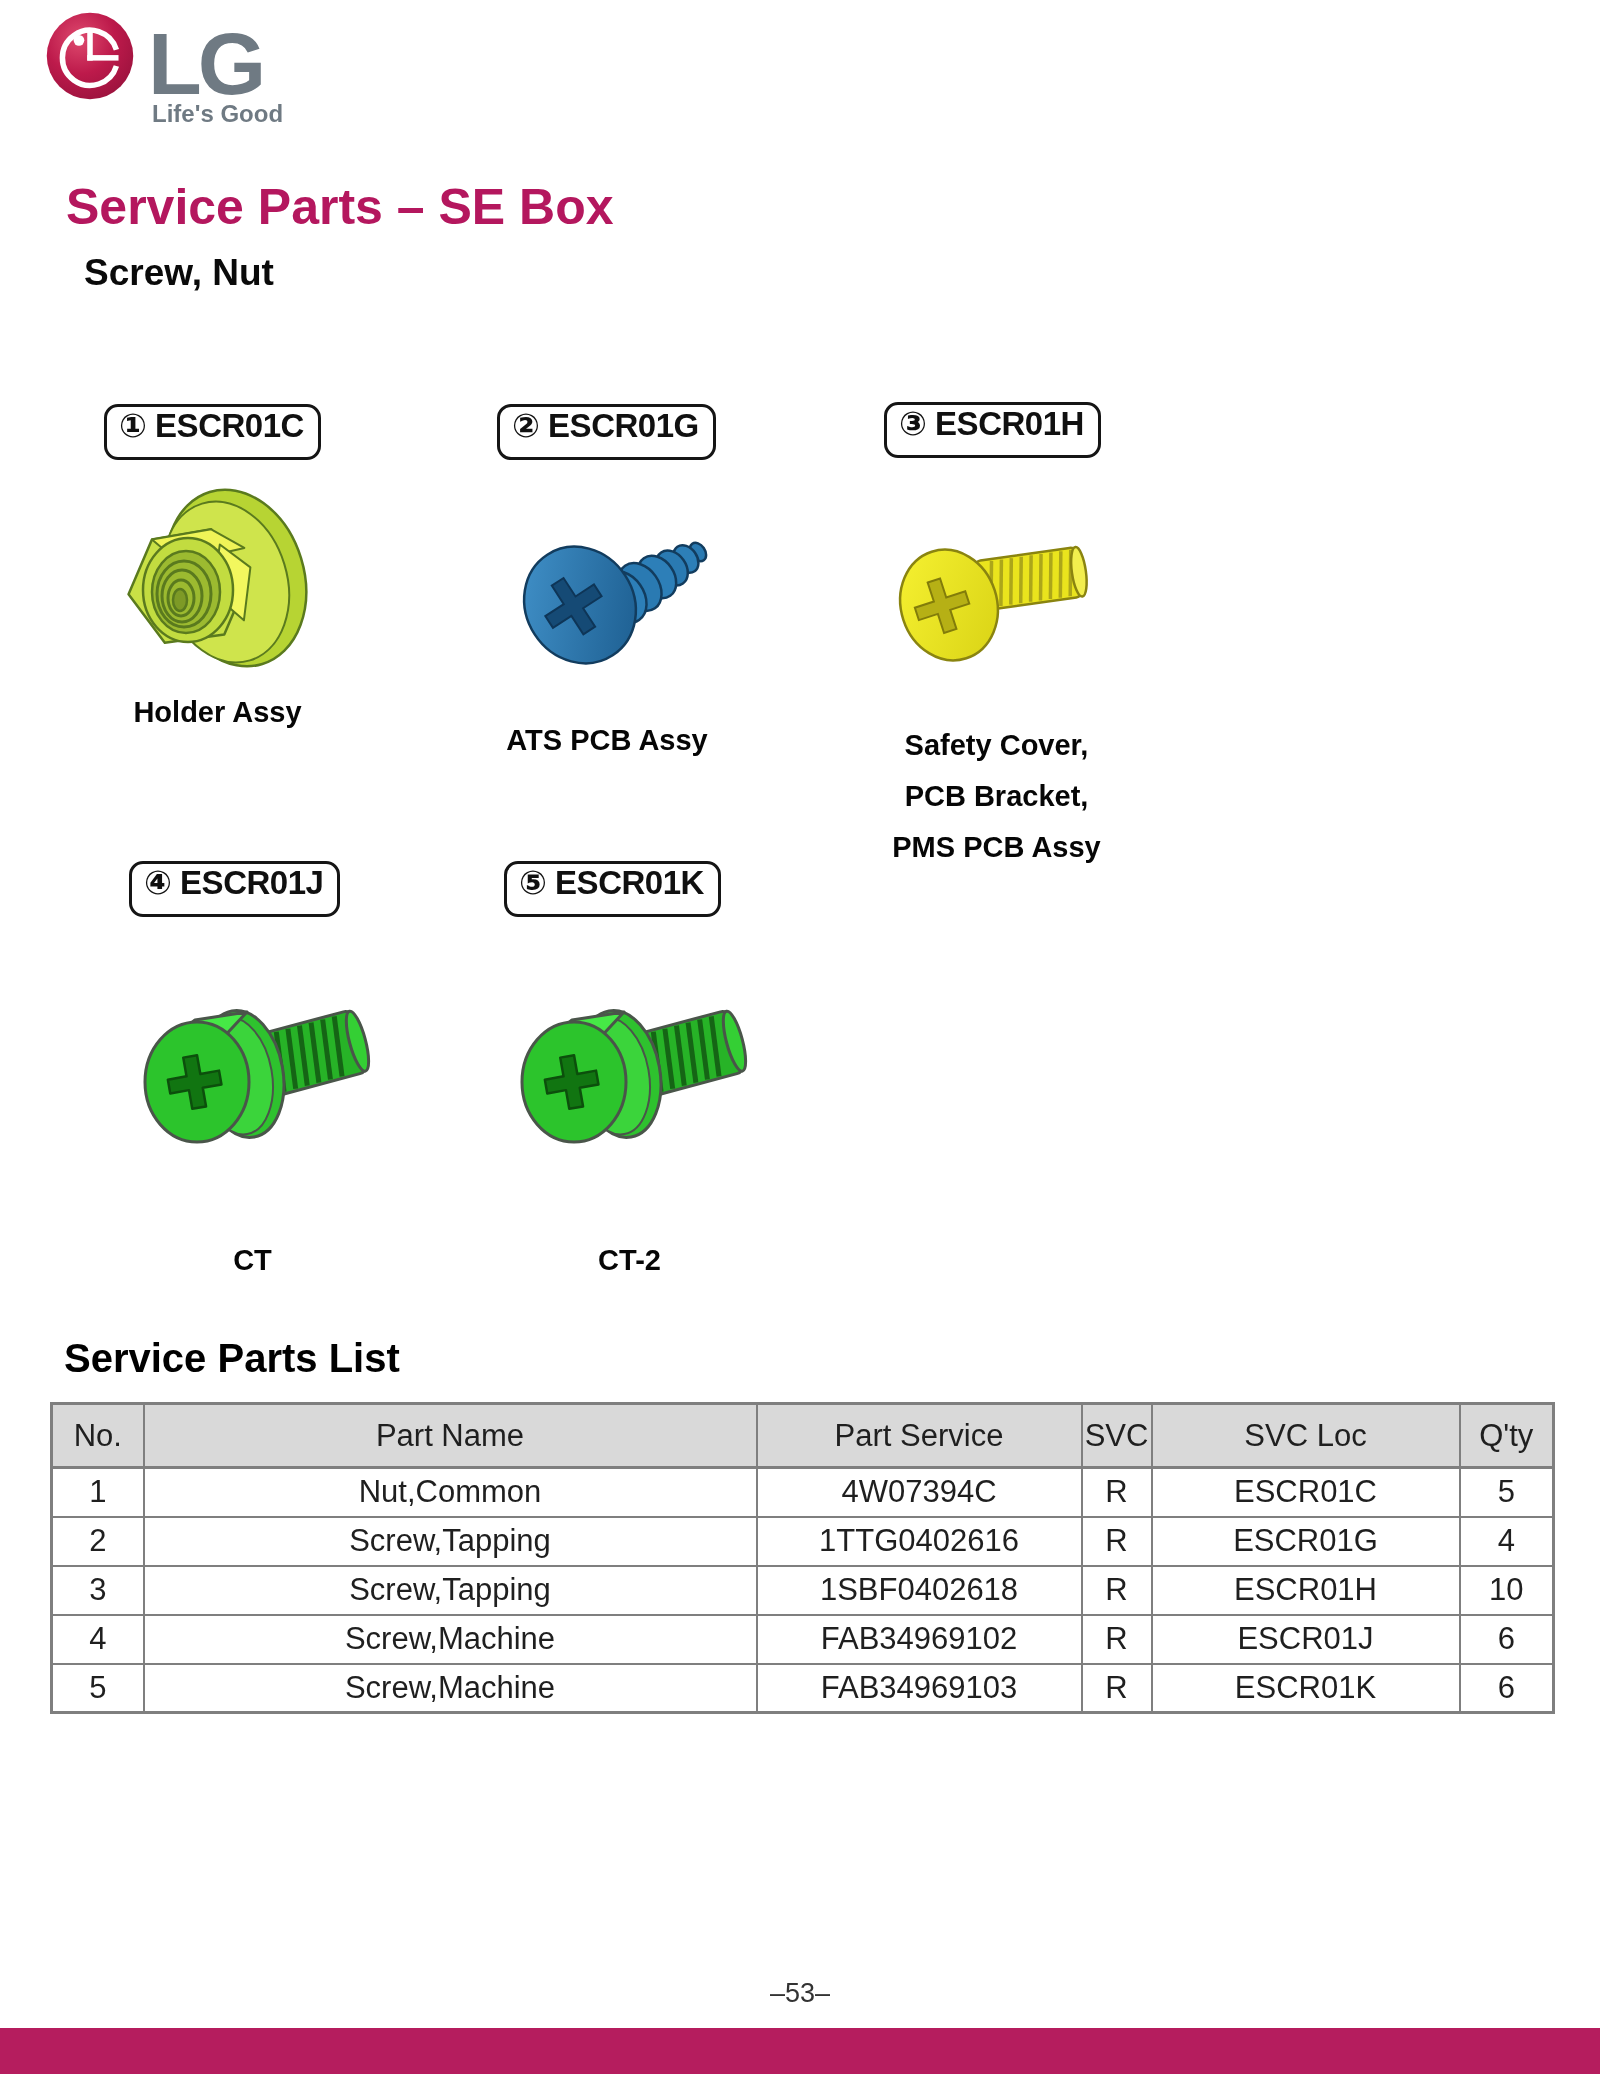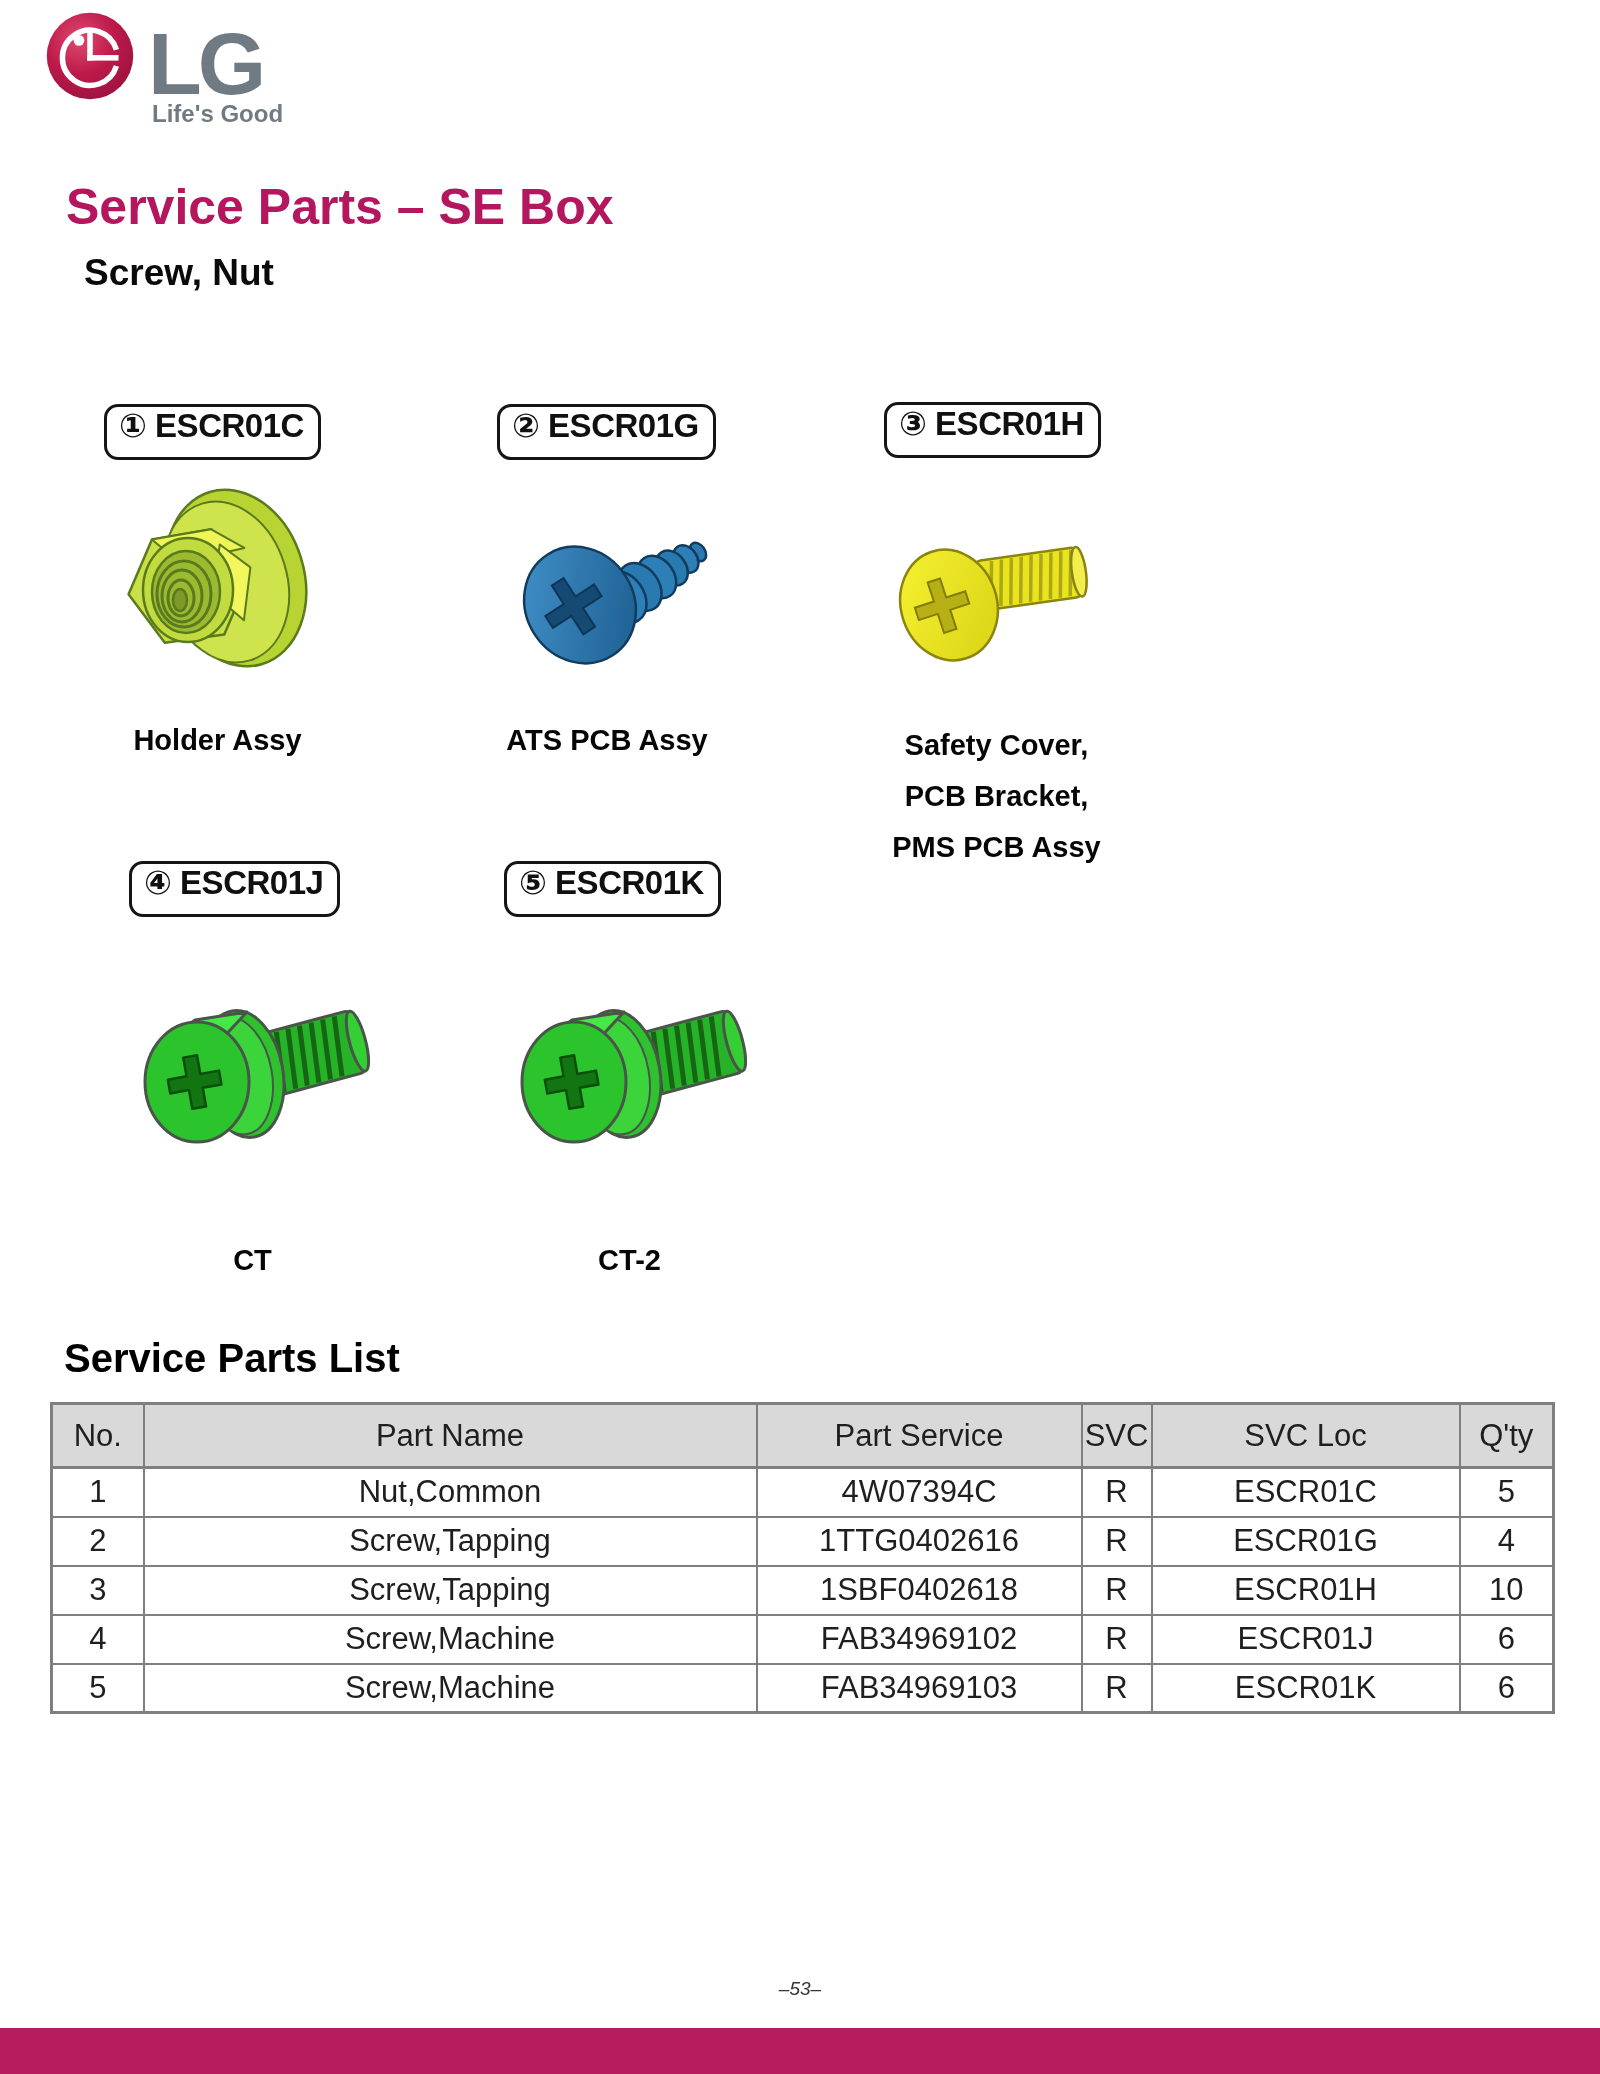--- a/index.html
+++ b/index.html
@@ -31,21 +31,21 @@
   .list-heading{position:absolute;left:64px;top:1336px;font-size:40px;font-weight:700;color:#000;}
 
   table.parts{position:absolute;left:50px;top:1402px;width:1502px;border-collapse:collapse;
     table-layout:fixed;border:3px solid var(--table-border);font-size:31px;color:#1f1f1f;}
   table.parts th,table.parts td{border:2px solid var(--table-border);text-align:center;
     vertical-align:middle;font-weight:400;overflow:hidden;white-space:nowrap;}
   table.parts thead th{background:var(--table-header-bg);height:64px;border-bottom:3px solid var(--table-border);}
   table.parts tbody td{height:49px;background:#fff;}
 
   .page-number{position:absolute;left:0;top:1978px;width:1600px;text-align:center;
-    font-size:19px;color:#333;font-style:italic;}
+    font-size:27px;color:#333;}
   .footer-bar{position:absolute;left:0;top:2028px;width:1600px;height:46px;background:var(--footer-bar);}
 </style>
 </head>
 <body>
 
 <div class="page">
 
   <svg class="logo-mark" width="92" height="92" viewBox="0 0 100 100">
     <defs>
       <radialGradient id="lgr" cx="0.38" cy="0.30" r="0.9">
@@ -132,21 +132,21 @@
         </g>
         <ellipse cx="188" cy="69" rx="7" ry="25" fill="#f2ee4e"></ellipse>
       </g>
       <ellipse cx="56" cy="90" rx="48" ry="56" fill="url(#ygrad)" transform="rotate(-18 56 90)"></ellipse>
       <g transform="rotate(-18 50 92)">
         <path d="M43,64 h13 v20 h20 v13 h-20 v20 h-13 v-20 h-20 v-13 h20 z" fill="#b6b015" stroke="#827c0a" stroke-width="2"></path>
       </g>
     </g>
   </svg>
 
-  <div class="caption" style="left:105px;top:722px;width:225px;">Holder Assy</div>
+  <div class="caption" style="left:105px;top:694px;width:225px;">Holder Assy</div>
   <div class="caption" style="left:492px;top:722px;width:230px;">ATS PCB Assy</div>
   <div class="caption multi" style="left:859px;top:720px;width:275px;">Safety Cover,
 PCB Bracket,
 PMS PCB Assy</div>
 
   <div class="part-label" style="left:129px;top:861px;">④ ESCR01J</div>
   <div class="part-label" style="left:504px;top:861px;">⑤ ESCR01K</div>
 
   <svg class="fig" style="left:115px;top:962px;" width="265" height="235" viewBox="0 0 265 235">
     <g stroke="#4a554a" stroke-width="3" stroke-linejoin="round">

